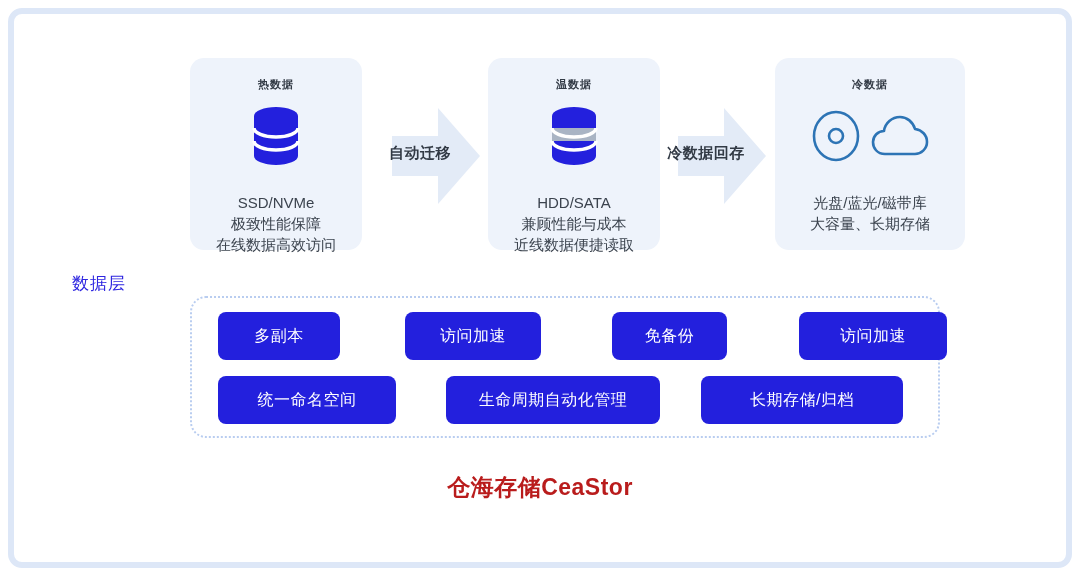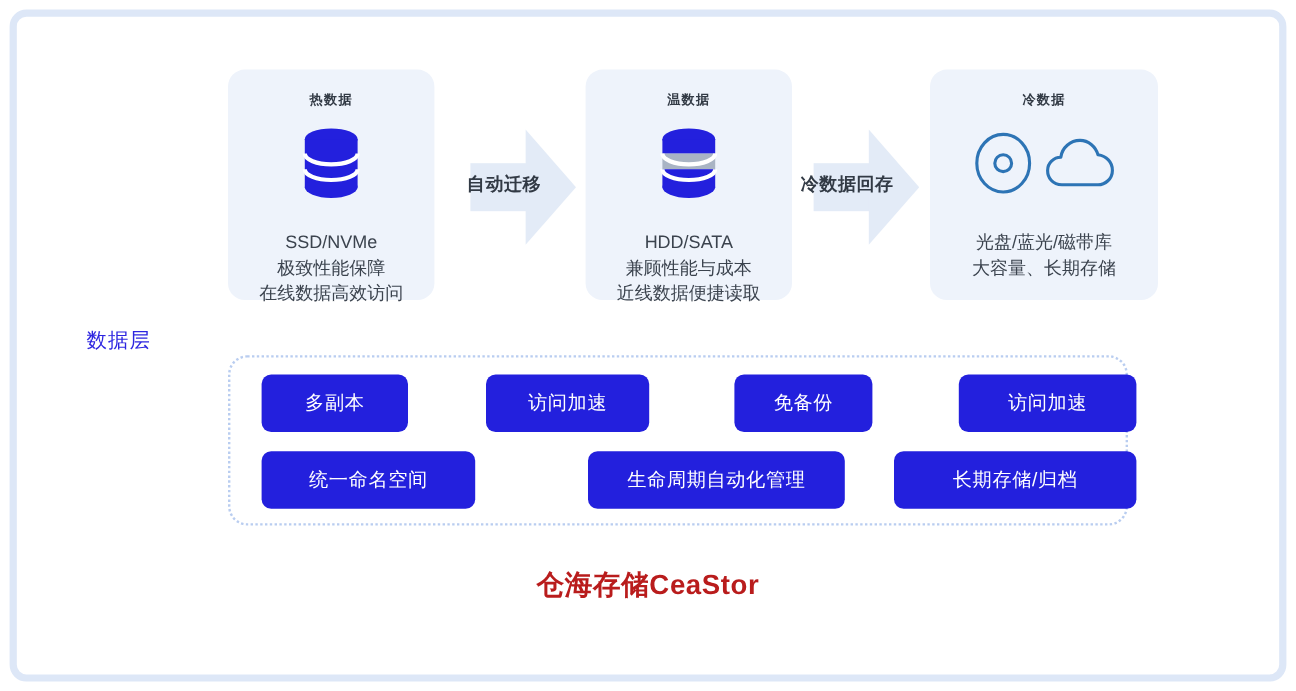--- a/index.html
+++ b/index.html
@@ -148,21 +148,21 @@
     letter-spacing: 0.5px;
   }
 
   
   .r1 .chip { margin-right: 0; }
   .chip.w1 { width: 122px; }
   .chip.w2 { width: 136px; }
   .chip.w3 { width: 115px; }
   .chip.w4 { width: 148px; }
   .chip.w5 { width: 178px; }
-  .chip.w6 { width: 214px; margin-left: 44px; }
+  .chip.w6 { width: 214px; }
   .chip.w7 { width: 202px; }
 
   .sp-a { width: 65px; }
   .sp-b { width: 71px; }
   .sp-c { width: 72px; }
   .sp-d { width: 50px; }
   .sp-e { width: 41px; }
 
   .brand {
     position: absolute;

